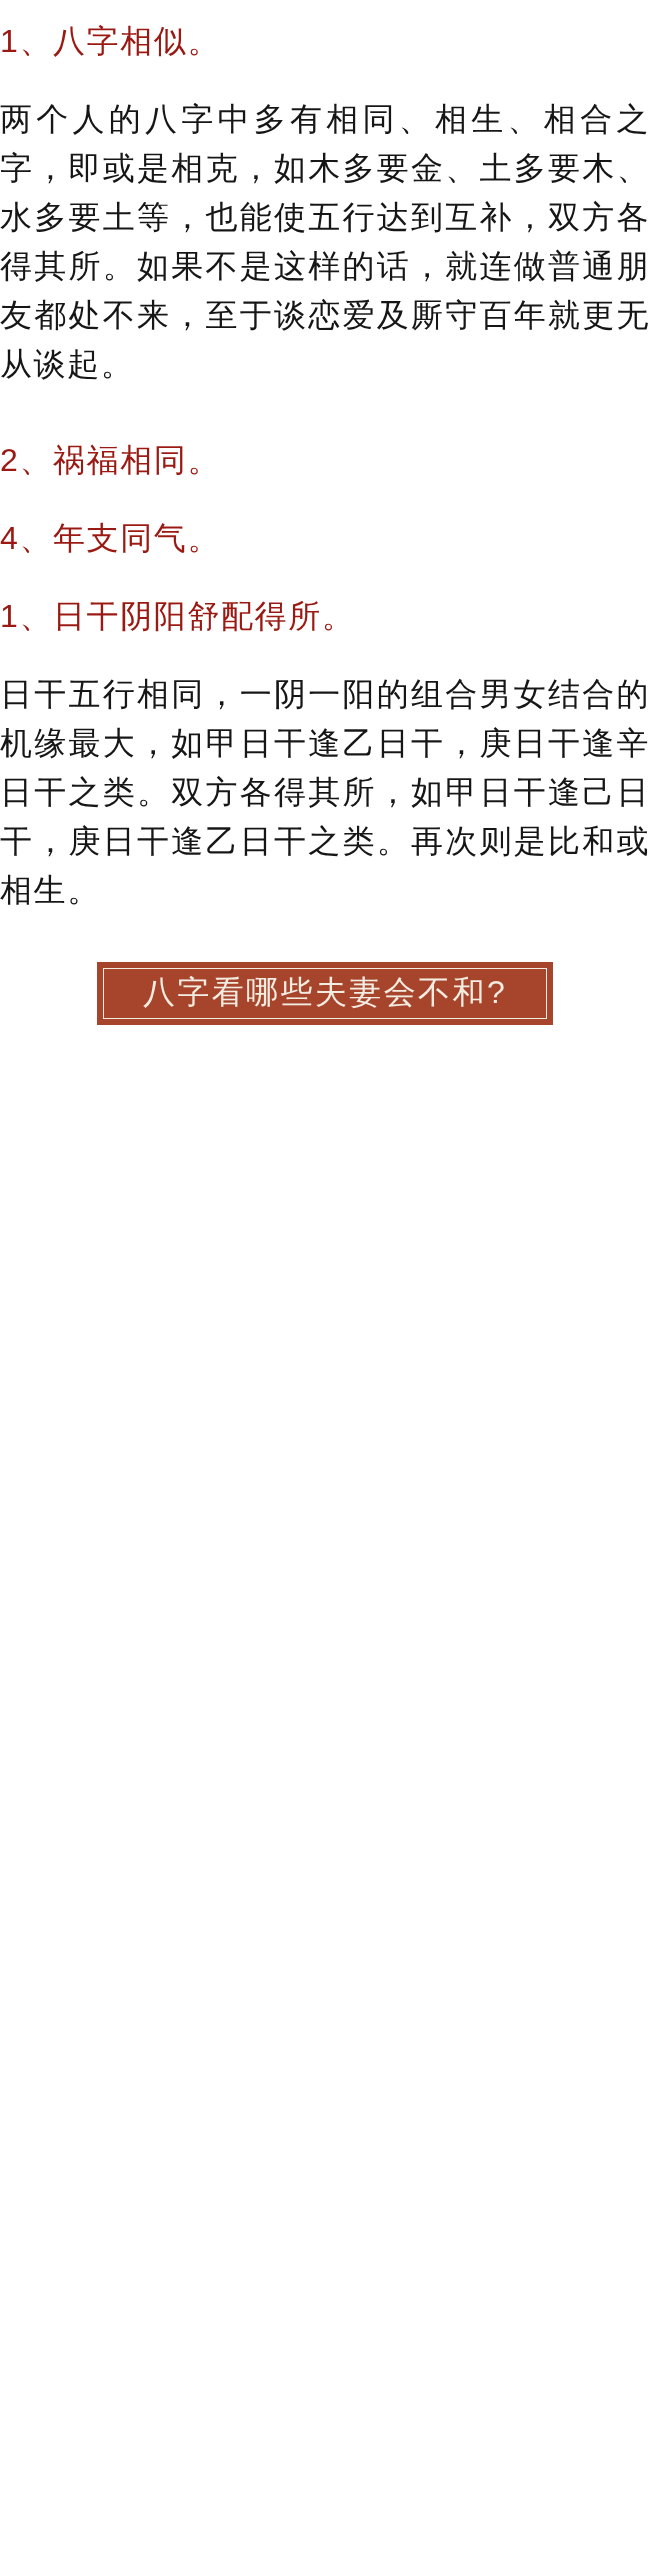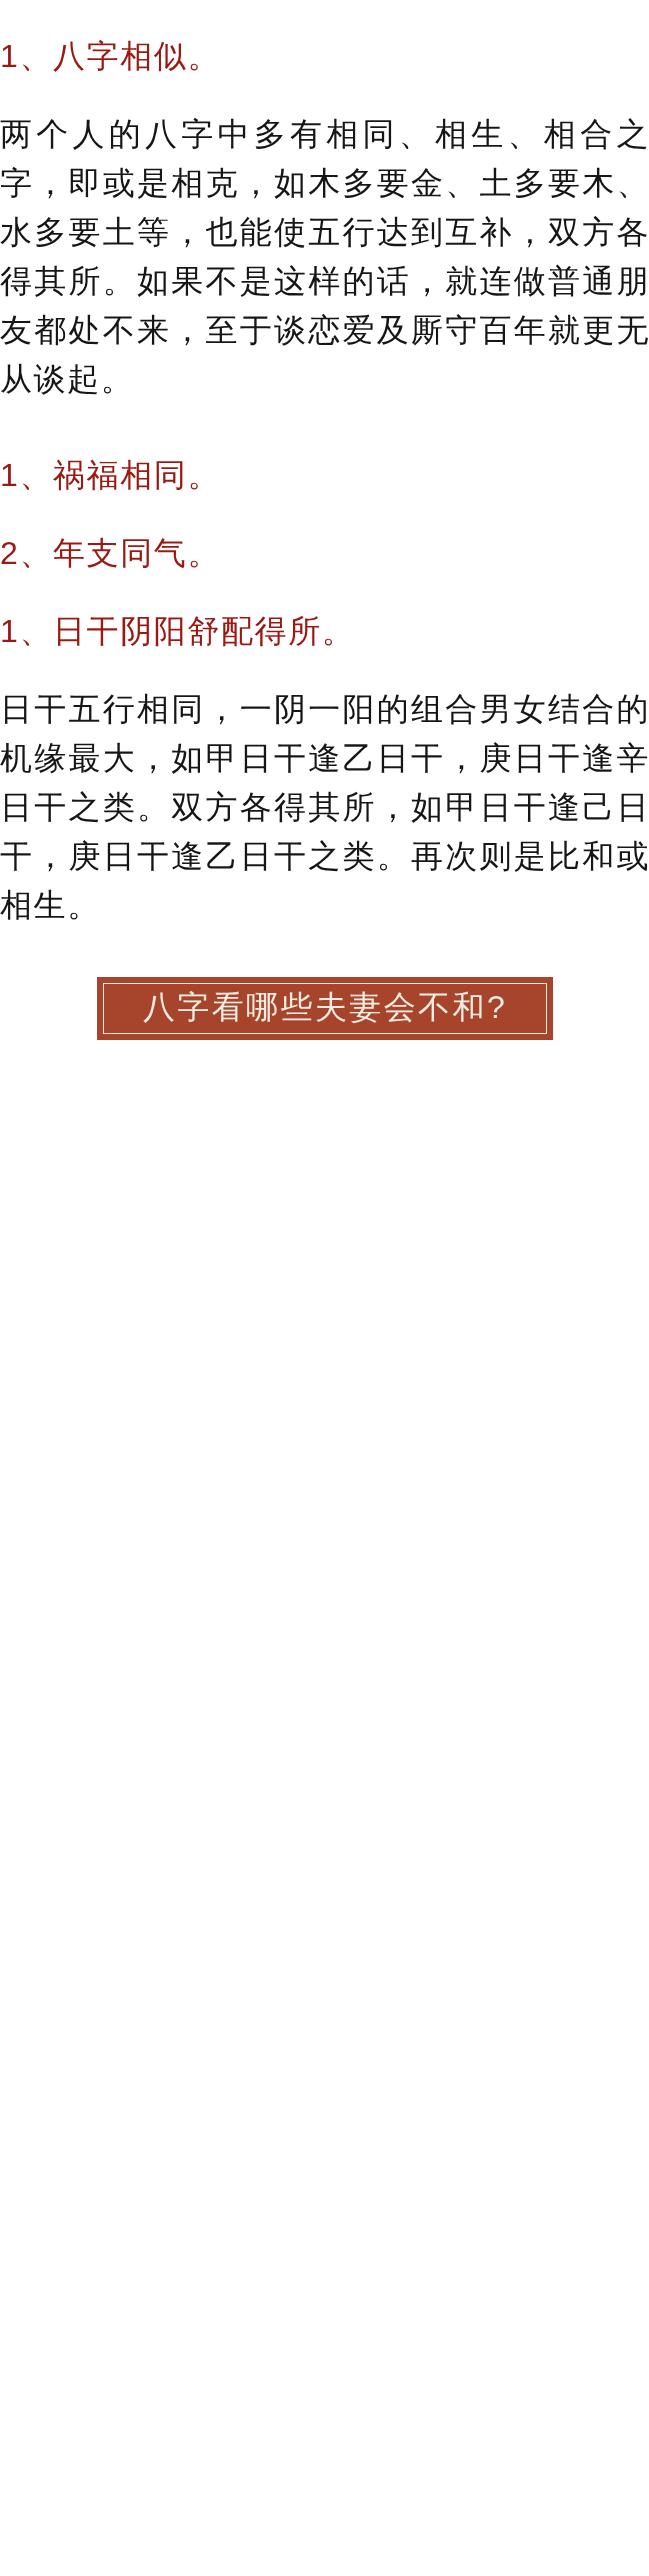--- a/index.html
+++ b/index.html
@@ -7,21 +7,21 @@
     padding: 0;
     background: #ffffff;
   }
   .page {
     position: relative;
     width: 650px;
     height: 2576px;
     overflow: hidden;
     background: #ffffff;
     box-sizing: border-box;
-    padding-top: 32px;
+    padding-top: 17px;
     font-family: "Liberation Sans", sans-serif;
   }
   .section-heading {
     margin: 0 0 29px 0;
     font-size: 32px;
     line-height: 49px;
     font-weight: 400;
     color: #9a1913;
     letter-spacing: 1.6px;
     white-space: nowrap;
@@ -67,24 +67,24 @@
   }
 </style>
 </head>
 <body>
 
 <div class="page">
 
   <h2 class="section-heading">1、八字相似。</h2>
   <p class="section-paragraph">两个人的八字中多有相同、相生、相合之字，即或是相克，如木多要金、土多要木、水多要土等，也能使五行达到互补，双方各得其所。如果不是这样的话，就连做普通朋友都处不来，至于谈恋爱及厮守百年就更无从谈起。</p>
 
-  <h2 class="section-heading">1、祸福相同。</h2>
+  <h2 class="section-heading">2、祸福相同。</h2>
 
 
-  <h2 class="section-heading">2、年支同气。</h2>
+  <h2 class="section-heading">4、年支同气。</h2>
 
   <h2 class="section-heading">1、日干阴阳舒配得所。</h2>
   <p class="section-paragraph">日干五行相同，一阴一阳的组合男女结合的机缘最大，如甲日干逢乙日干，庚日干逢辛日干之类。双方各得其所，如甲日干逢己日干，庚日干逢乙日干之类。再次则是比和或相生。</p>
 
   <div class="banner">
     <span class="banner-inner-border"></span>
     <span class="banner-title">八字看哪些夫妻会不和?</span>
 
   </div>
 

